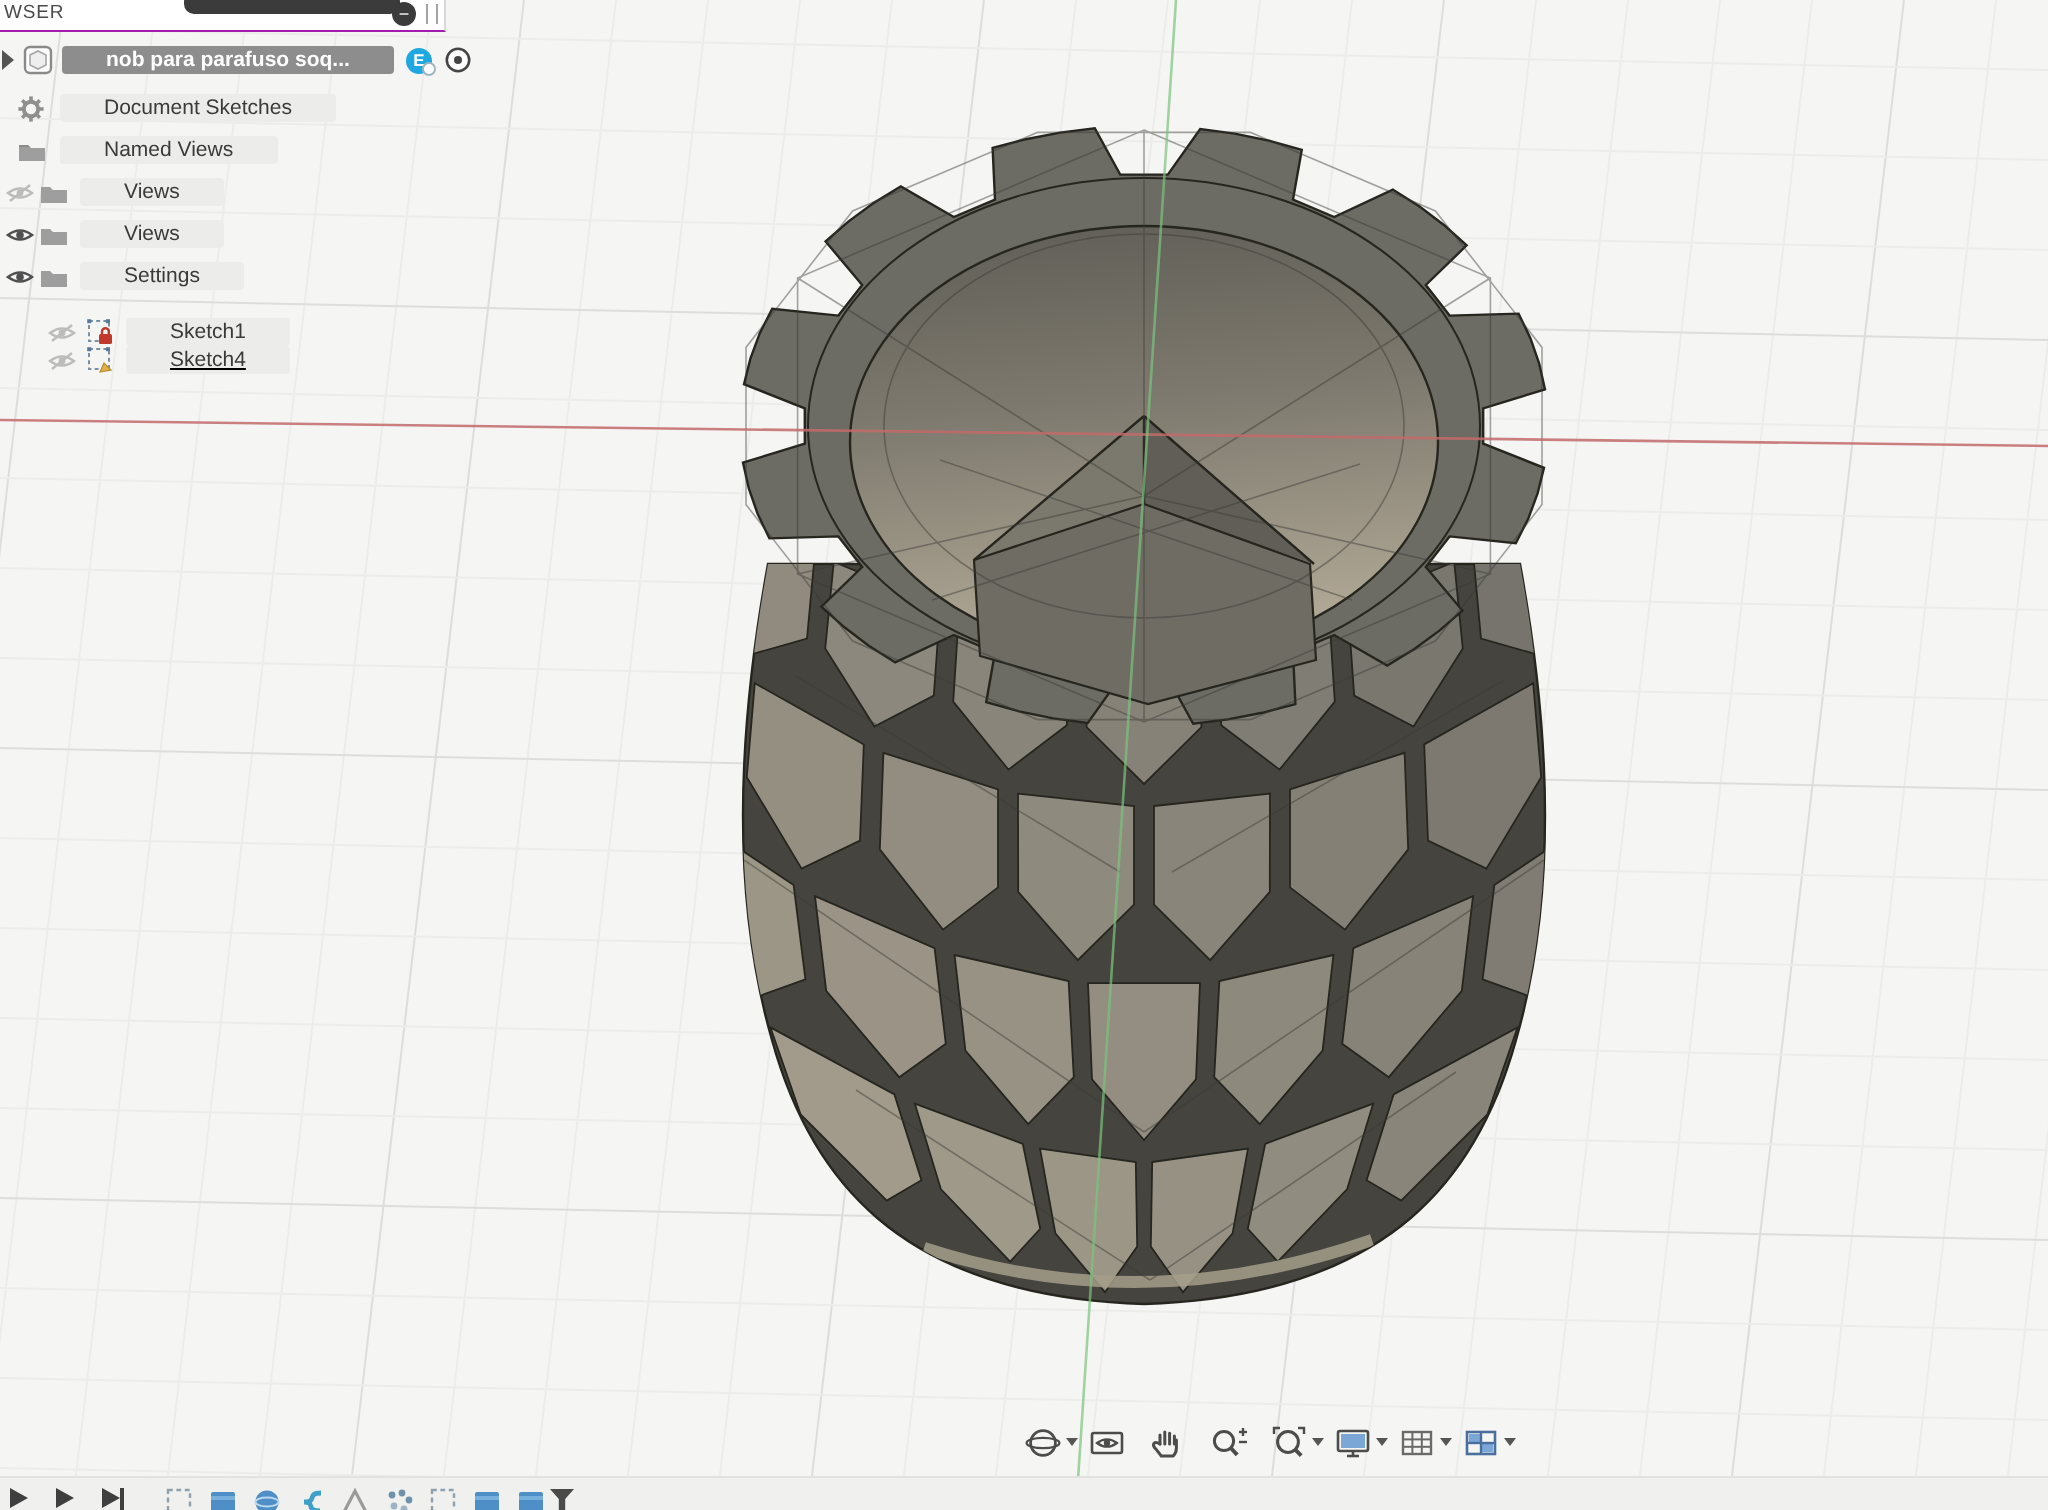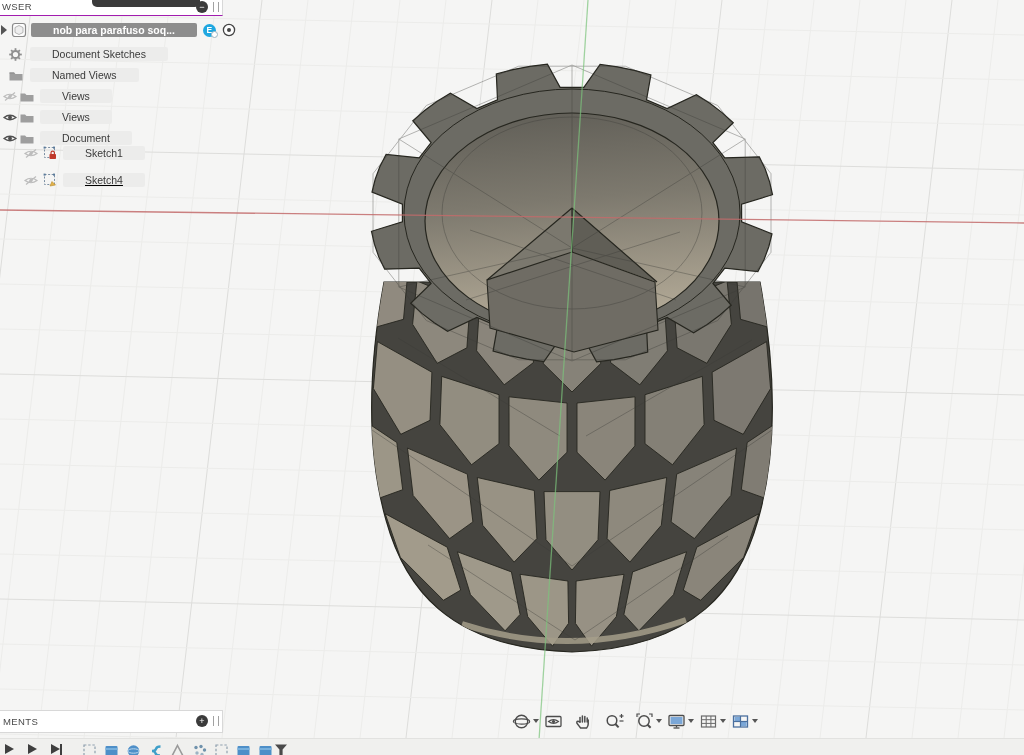--- a/index.html
+++ b/index.html
@@ -247,24 +247,24 @@
     </div>
 
     <div class="trow" style="top:111px;left:3px;">
       <svg class="micon" width="14" height="11">
         <path d="M1 5.5 Q7 1 13 5.5 Q7 10 1 5.5 Z" fill="none" stroke="#4f4f4f" stroke-width="1.3"></path>
         <circle cx="7" cy="5.5" r="1.9" fill="#4f4f4f"></circle>
         </svg>
       <svg class="micon" width="14" height="11" style="margin-left:3px">
         <path d="M0.5 2.5 L5 2.5 L6.5 4 L13.5 4 L13.5 10.5 L0.5 10.5 Z" fill="#9e9e9e"></path>
         </svg>
-      <span class="pill" style="margin-left:6px">Document</span>
-    </div>
-
-    <div class="trow" style="top:126px;left:24px;">
+      <span class="pill" style="margin-left:6px">Settings</span>
+    </div>
+
+    <div class="trow" style="top:139px;left:24px;">
       <svg class="micon" width="14" height="11">
         <path d="M1 5.5 Q7 1 13 5.5 Q7 10 1 5.5 Z" fill="none" stroke="#bcbcbc" stroke-width="1.2"></path>
         <circle cx="7" cy="5.5" r="1.7" fill="#bcbcbc"></circle>
         <line x1="2" y1="9.5" x2="12" y2="1.5" stroke="#bcbcbc" stroke-width="1.2"></line>
         </svg>
       <svg class="micon" width="15" height="14" style="margin-left:5px">
         <rect x="1.5" y="1.5" width="10" height="10" fill="none" stroke="#7b8fa3" stroke-width="1" stroke-dasharray="2 1.6"></rect>
         <rect x="0.6" y="0.6" width="2" height="2" fill="#5a7a9a"></rect>
           <rect x="10" y="0.6" width="2" height="2" fill="#5a7a9a"></rect>
         <rect x="6.5" y="8" width="6.5" height="5" rx="0.8" fill="#c0392b"></rect>
@@ -282,25 +282,20 @@
       <svg class="micon" width="15" height="14" style="margin-left:5px">
         <rect x="1.5" y="1.5" width="10" height="10" fill="none" stroke="#7b8fa3" stroke-width="1" stroke-dasharray="2 1.6"></rect>
         <rect x="0.6" y="0.6" width="2" height="2" fill="#5a7a9a"></rect>
           <rect x="10" y="0.6" width="2" height="2" fill="#5a7a9a"></rect>
         <path d="M7 13 L9 8.5 L12.5 12 Z" fill="#e2b24a" stroke="#b78c2d" stroke-width="0.6"></path>
         </svg>
       <span class="pill" style="margin-left:5px">Sketch4</span>
     </div>
   </div>
 
-  <div id="comments-panel">
-    <span class="hdr-label">MENTS</span>
-    <button class="round-btn" style="left:196px;top:4px">+</button>
-    <div class="grip" style="left:213px;top:5px"></div>
-  </div>
 
   <div id="timeline-bar">
     <div class="tl-inner">
       <div class="tri"></div>
       <div class="tri"></div>
       <div class="tri" style="margin-right:12px"></div>
       <div class="tri-bar"></div>
       <div style="width:8px"></div>
 
       <svg class="feat">

